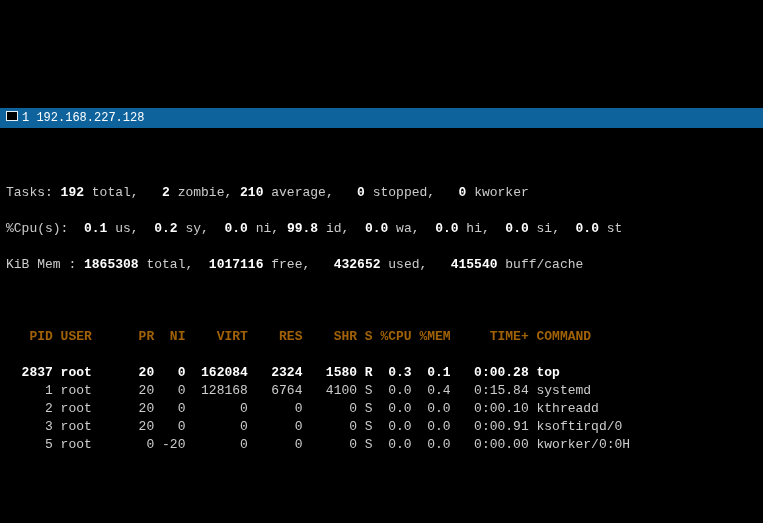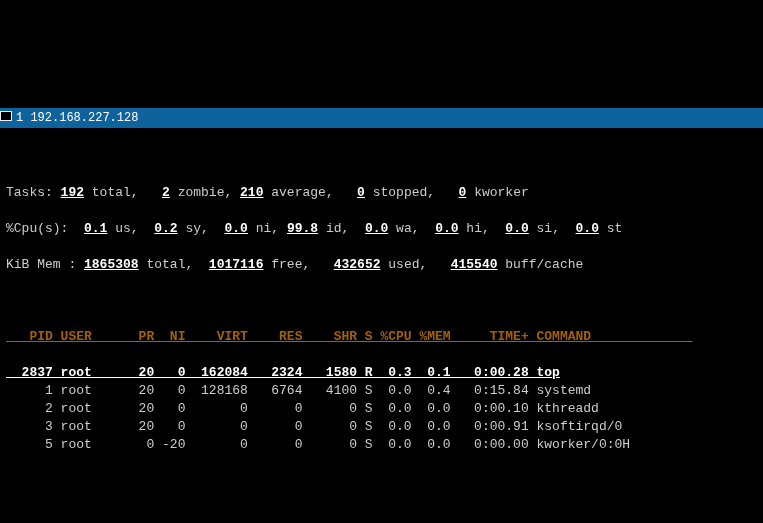--- a/index.html
+++ b/index.html
@@ -1,20 +1,20 @@
 <!DOCTYPE html>
 <html><head>
 <meta charset="utf-8">
 <style>
   html,body{margin:0;padding:0;background:#000;color:#ccc;font-family:Consolas,"Courier New",monospace;font-size:13px;line-height:18px;white-space:pre;}
   .wrap{width:763px;height:523px;overflow:hidden;position:relative;background:#000;}
-  .titlebar{background:#0e639c;color:#fff;height:20px;line-height:20px;font-size:12px;display:flex;align-items:center;}
+  .titlebar{background:#0e639c;color:#fff;height:20px;line-height:20px;padding-left:6px;font-size:12px;display:flex;align-items:center;}
   .titlebar svg{margin-right:4px;}
   .term{padding:2px 6px 0 6px;}
-  .bold{font-weight:bold;color:#fff;text-decoration:underline;}
+  .bold{font-weight:bold;color:#fff;}
   .hdr{background:#000;color:#a16207;}
   .row{height:18px;}
   span[data-interactable]{}
 </style>
 </head>
 <body>
 <div class="wrap" data-interactable="false">
 
 
 

